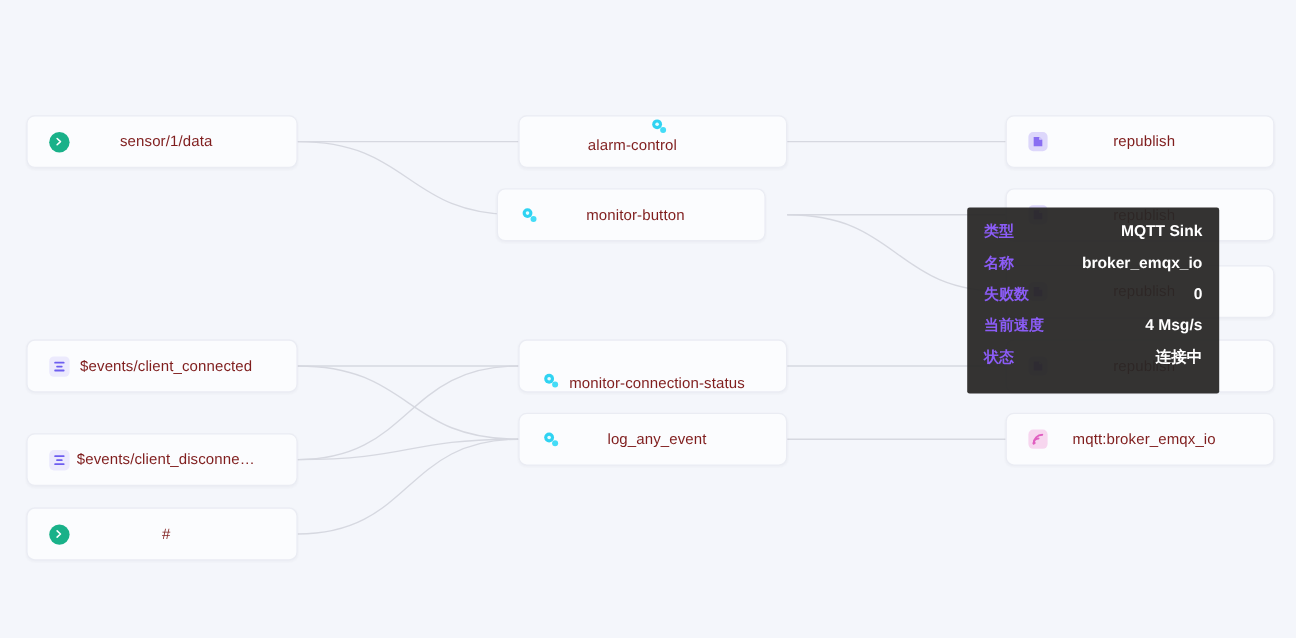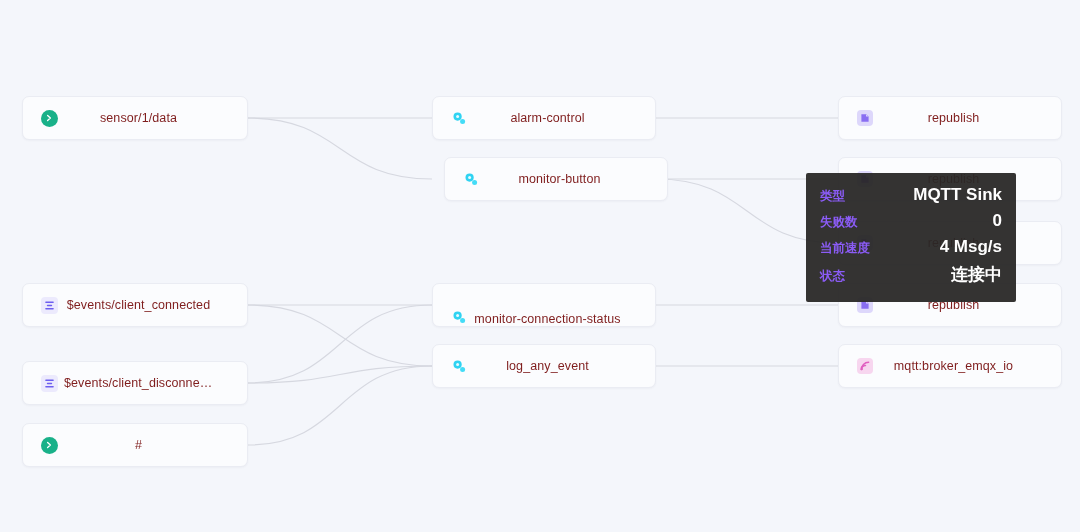--- a/index.html
+++ b/index.html
@@ -96,21 +96,21 @@
     justify-content: space-between;
     height: 26px;
   }
   .tt-key {
     font-size: 12.5px;
     color: #8b5cf6;
     font-weight: bold;
     white-space: nowrap;
   }
   .tt-val {
-    font-size: 17px;
+    font-size: 13px;
     color: #ffffff;
     font-weight: bold;
     white-space: nowrap;
     text-align: right;
   }
 </style>
 </head>
 <body>
 
 <div id="canvas">
@@ -168,33 +168,33 @@
       <div class="node" style="left: 22px; top: 423px; width: 226px;">
         <span class="icon-wrap">
           <span class="ico-source">
             <svg width="8" height="8" viewBox="0 0 8 8">
               <path d="M2.6 1.4 L5.4 4 L2.6 6.6" fill="none" stroke="#ffffff" stroke-width="1.3" stroke-linecap="round" stroke-linejoin="round"></path>
             </svg>
           </span>
         </span>
         <span class="node-label">#</span>
       </div>
-      <div class="node" style="left: 432px; top: 96px; width: 224px;">
+      <div class="node" style="left: 432px; top: 96px; width: 224px; flex-direction: column;">
         <span class="icon-wrap">
           <span class="ico-filter">
             <svg width="15" height="15" viewBox="0 0 15 15">
               <circle cx="5.6" cy="5.6" r="4.1" fill="#2fd3f2"></circle>
               <circle cx="5.6" cy="5.6" r="1.5" fill="#e8fbff"></circle>
               <circle cx="10.6" cy="10.4" r="2.5" fill="#44dcf7"></circle>
             </svg>
           </span>
         </span>
         <span class="node-label">alarm-control</span>
       </div>
-      <div class="node" style="left: 444px; top: 157px; width: 224px; justify-content: center;">
+      <div class="node" style="left: 414px; top: 157px; width: 224px; justify-content: center;">
         <span class="icon-wrap">
           <span class="ico-filter">
             <svg width="15" height="15" viewBox="0 0 15 15">
               <circle cx="5.6" cy="5.6" r="4.1" fill="#2fd3f2"></circle>
               <circle cx="5.6" cy="5.6" r="1.5" fill="#e8fbff"></circle>
               <circle cx="10.6" cy="10.4" r="2.5" fill="#44dcf7"></circle>
             </svg>
           </span>
         </span>
         <span class="node-label">monitor-button</span>
@@ -280,20 +280,24 @@
         <span class="node-label">mqtt:broker_emqx_io</span>
       </div>
     </div>
 
   <div id="tooltip" style="background: rgba(40, 39, 38, 0.945);">
       <div class="tt-row">
         <span class="tt-key">类型</span>
         <span class="tt-val">MQTT Sink</span>
       </div>
       <div class="tt-row">
+        <span class="tt-key">名称</span>
+        <span class="tt-val">broker_emqx_io</span>
+      </div>
+      <div class="tt-row">
         <span class="tt-key">失败数</span>
         <span class="tt-val">0</span>
       </div>
       <div class="tt-row">
         <span class="tt-key">当前速度</span>
         <span class="tt-val">4 Msg/s</span>
       </div>
       <div class="tt-row">
         <span class="tt-key">状态</span>
         <span class="tt-val">连接中</span>

